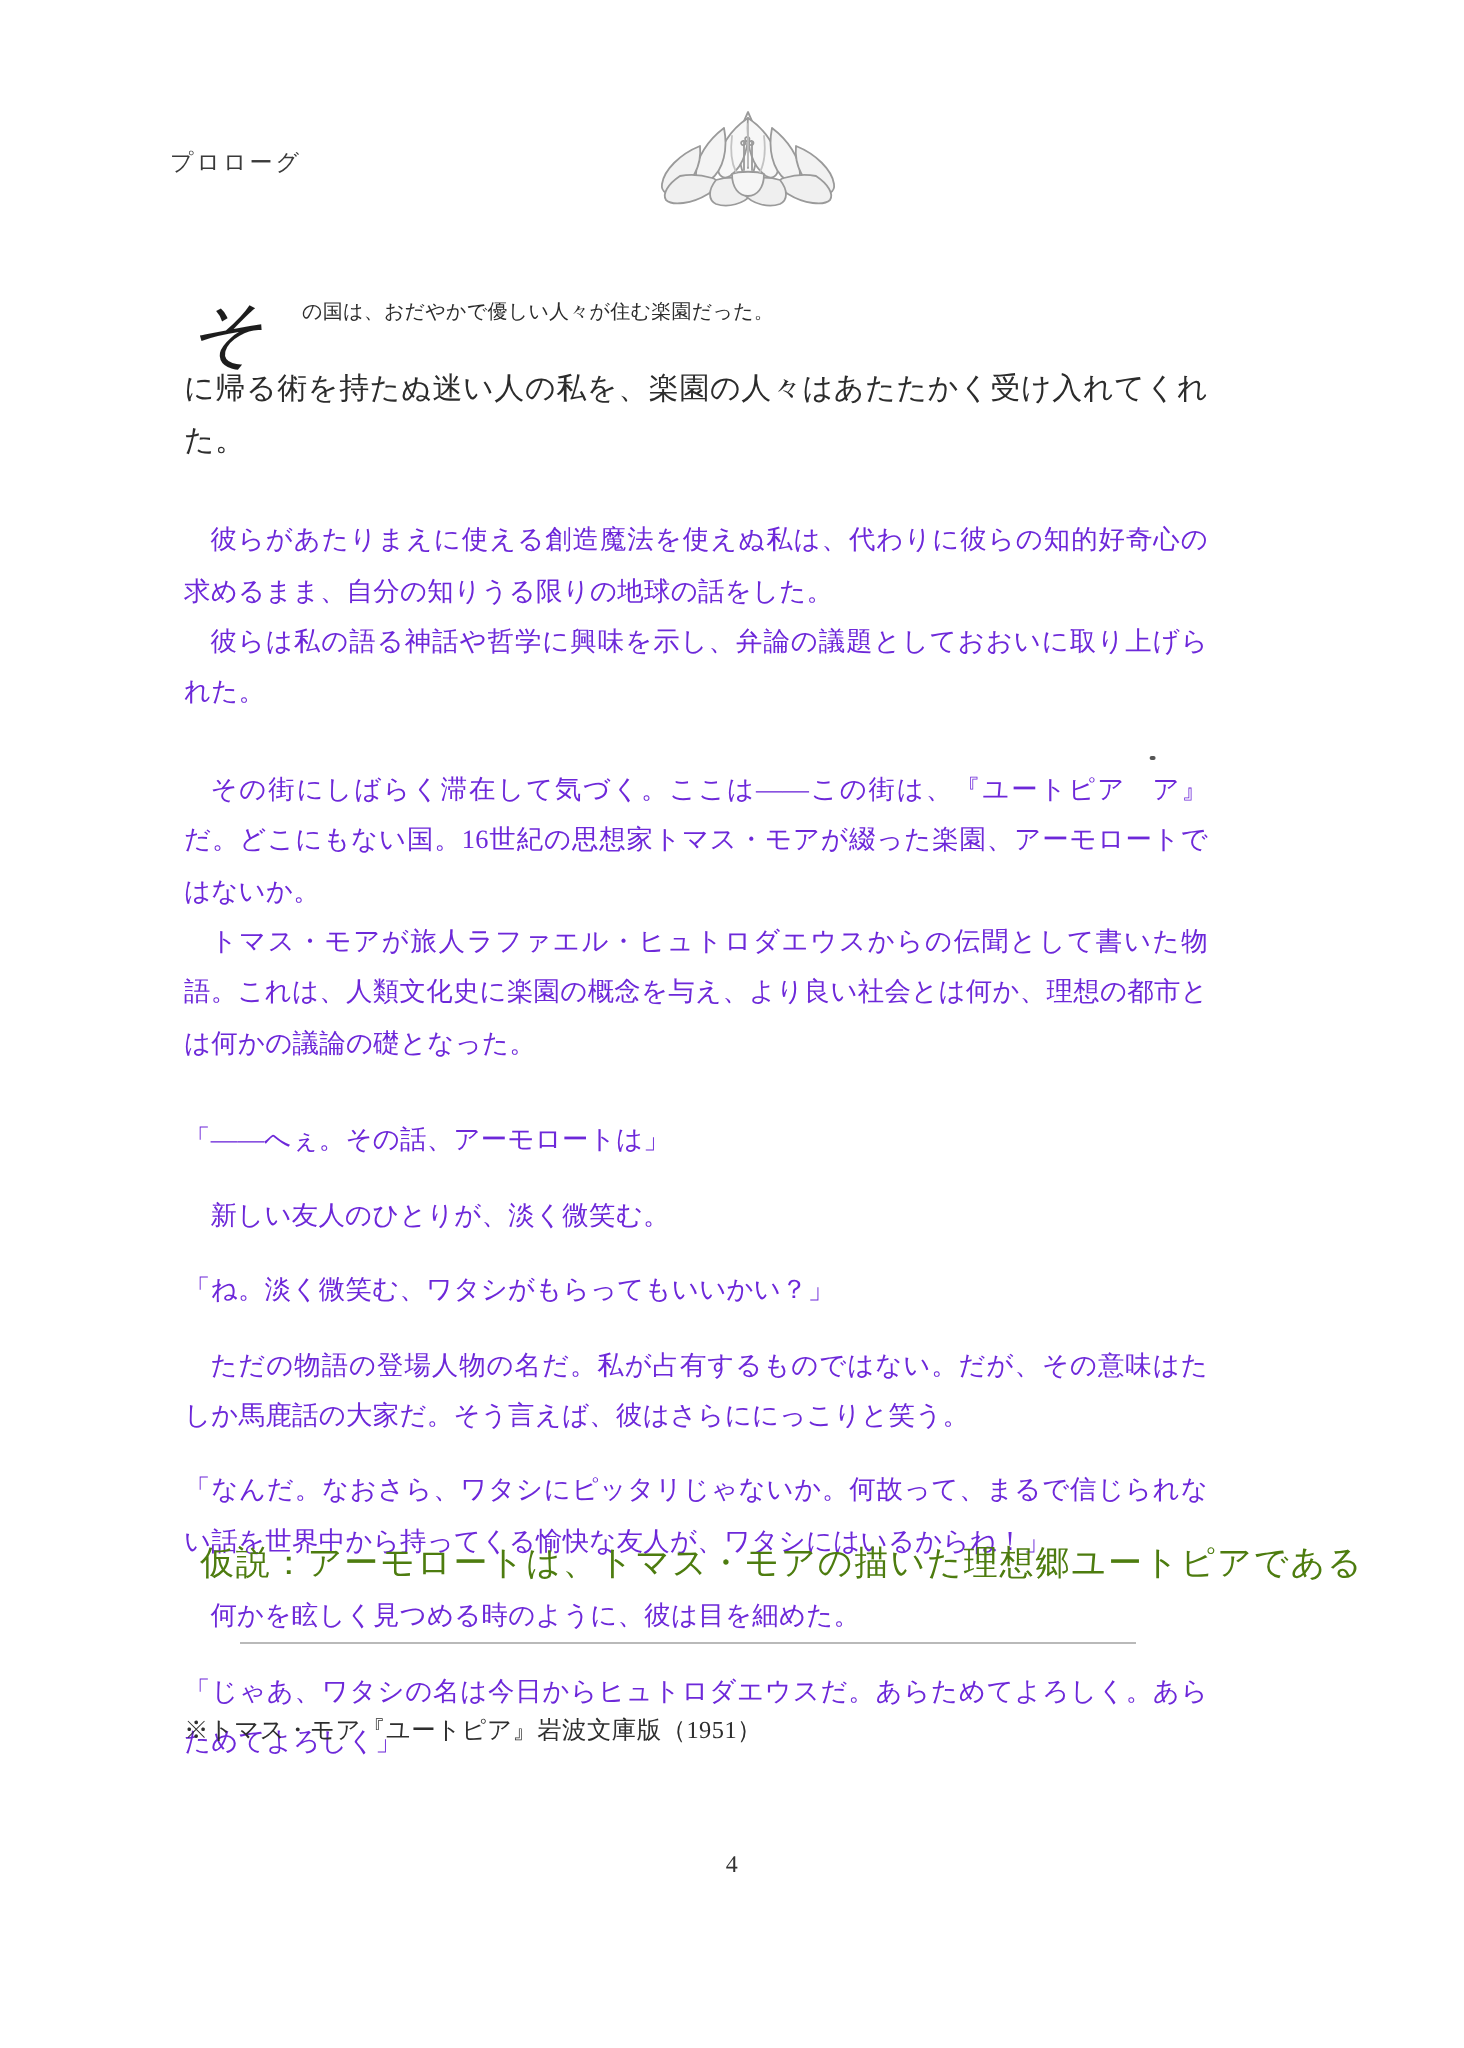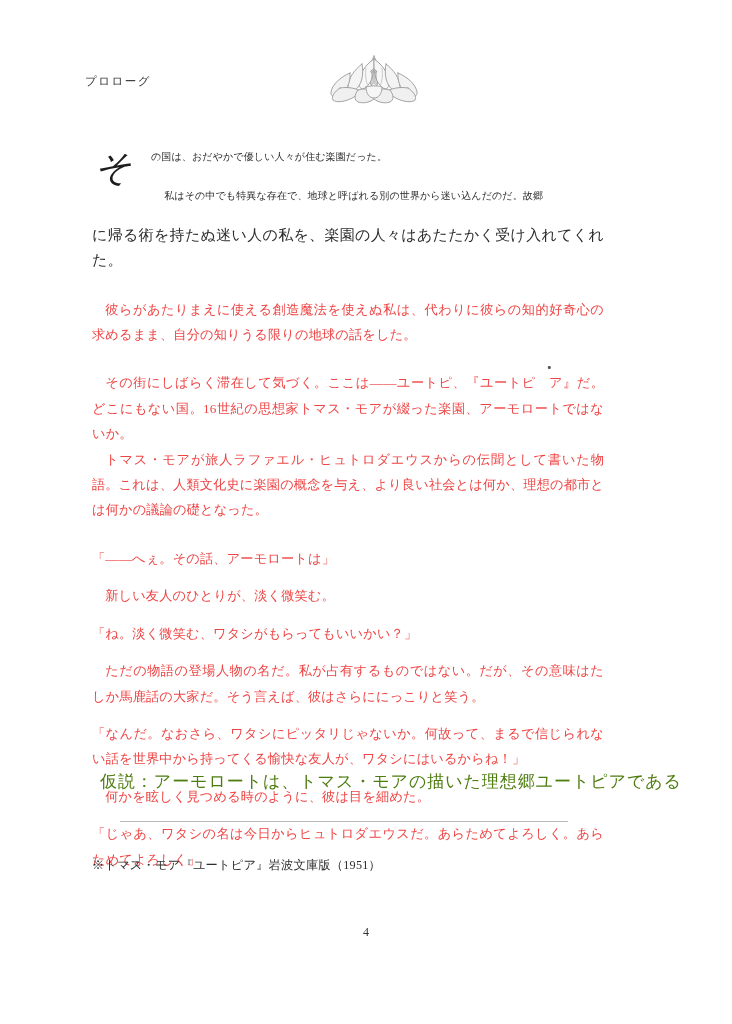--- a/index.html
+++ b/index.html
@@ -55,21 +55,21 @@
   .block { position: relative; }
 
   p.para,
   p.speech {
     margin: 0;
     font-size: 13.2px;
     line-height: 25.4px;
     letter-spacing: 0.012em;
     text-align: justify;
     text-justify: inter-character;
-    color: #ef4444;
+    color: #6d28d9;
     font-family: "Liberation Serif", "DejaVu Serif", serif;
   }
   p.para { text-indent: 13.2px; }
   p.speech { text-indent: 0; }
 
   
   .gap-sm { height: 12px; }
   .gap-md { height: 23px; }
 
   
@@ -218,31 +218,31 @@
         <path d="M60 28 C61 36 60 42 58 46" stroke="#c3c3c3"></path>
       </g>
     </svg>
   </div>
 
   <div class="column">
 
     <div class="block opening">
       <span class="dropcap">そ</span>
       <p class="l1">の国は、おだやかで優しい人々が住む楽園だった。</p>
-      <p class="l2">私はその中でも特異な存在で、地球と呼ばれる別の世界から迷い込んだのだ。故郷</p>
       <p class="rest">に帰る術を持たぬ迷い人の私を、楽園の人々はあたたかく受け入れてくれた。</p>
     </div>
 
     <div class="gap-md"></div>
 
     <p class="para">彼らがあたりまえに使える創造魔法を使えぬ私は、代わりに彼らの知的好奇心の求めるまま、自分の知りうる限りの地球の話をした。</p>
+    <p class="para">彼らは私の語る神話や哲学に興味を示し、弁論の議題としておおいに取り上げられた。</p>
 
     <div class="gap-md"></div>
 
-    <p class="para"><span>その街にしばらく滞在して気づく。ここは――ユートピ、『ユートピ</span><span class="emph">ア</span><span>』だ。どこにもない国。16世紀の思想家トマス・モアが綴った楽園、アーモロートではないか。</span></p>
+    <p class="para"><span>その街にしばらく滞在して気づく。ここは――この街は、『ユートピア</span><span class="emph">ア</span><span>』だ。どこにもない国。16世紀の思想家トマス・モアが綴った楽園、アーモロートではないか。</span></p>
 
     <p class="para">トマス・モアが旅人ラファエル・ヒュトロダエウスからの伝聞として書いた物語。これは、人類文化史に楽園の概念を与え、より良い社会とは何か、理想の都市とは何かの議論の礎となった。</p>
 
     <div class="gap-md"></div>
 
     <p class="speech">「――へぇ。その話、アーモロートは」</p>
 
     <div class="gap-sm"></div>
 
     <p class="para">新しい友人のひとりが、淡く微笑む。</p>

